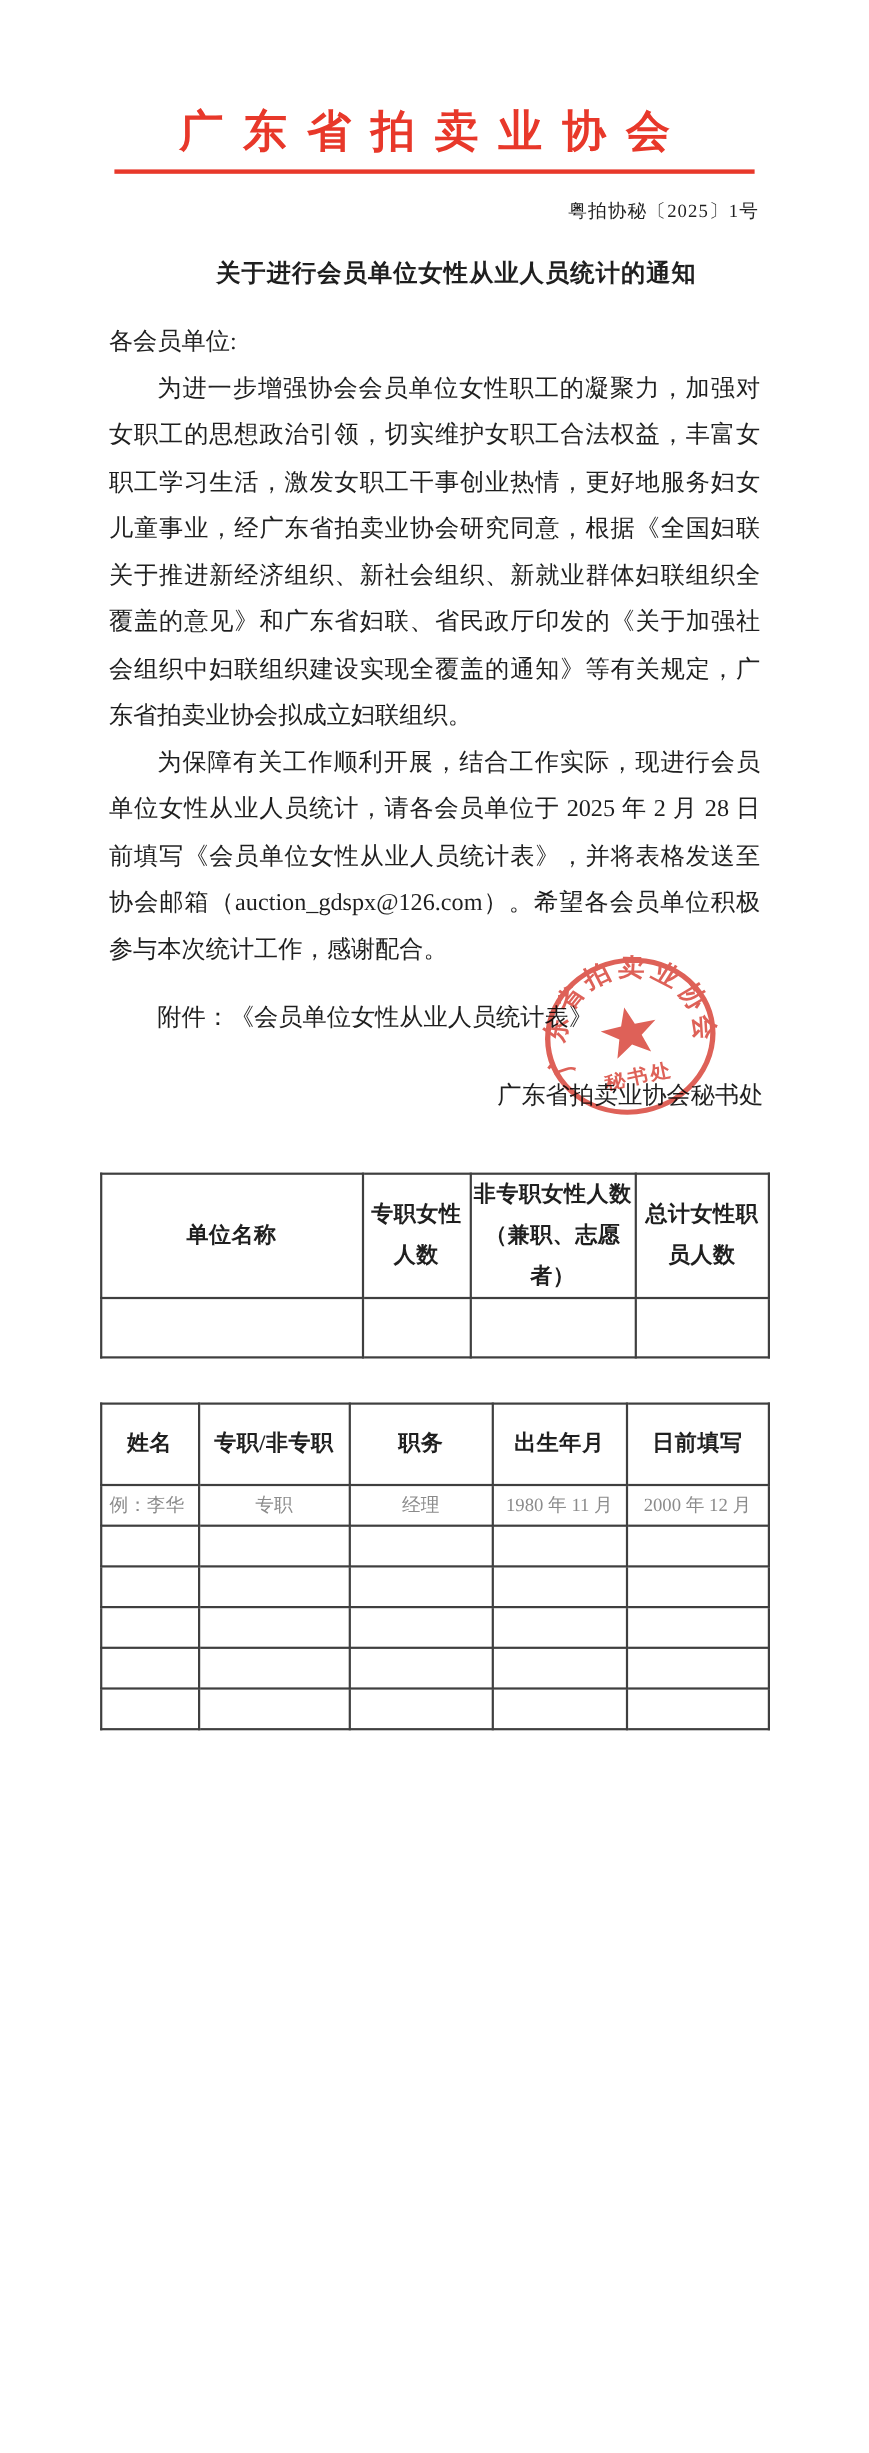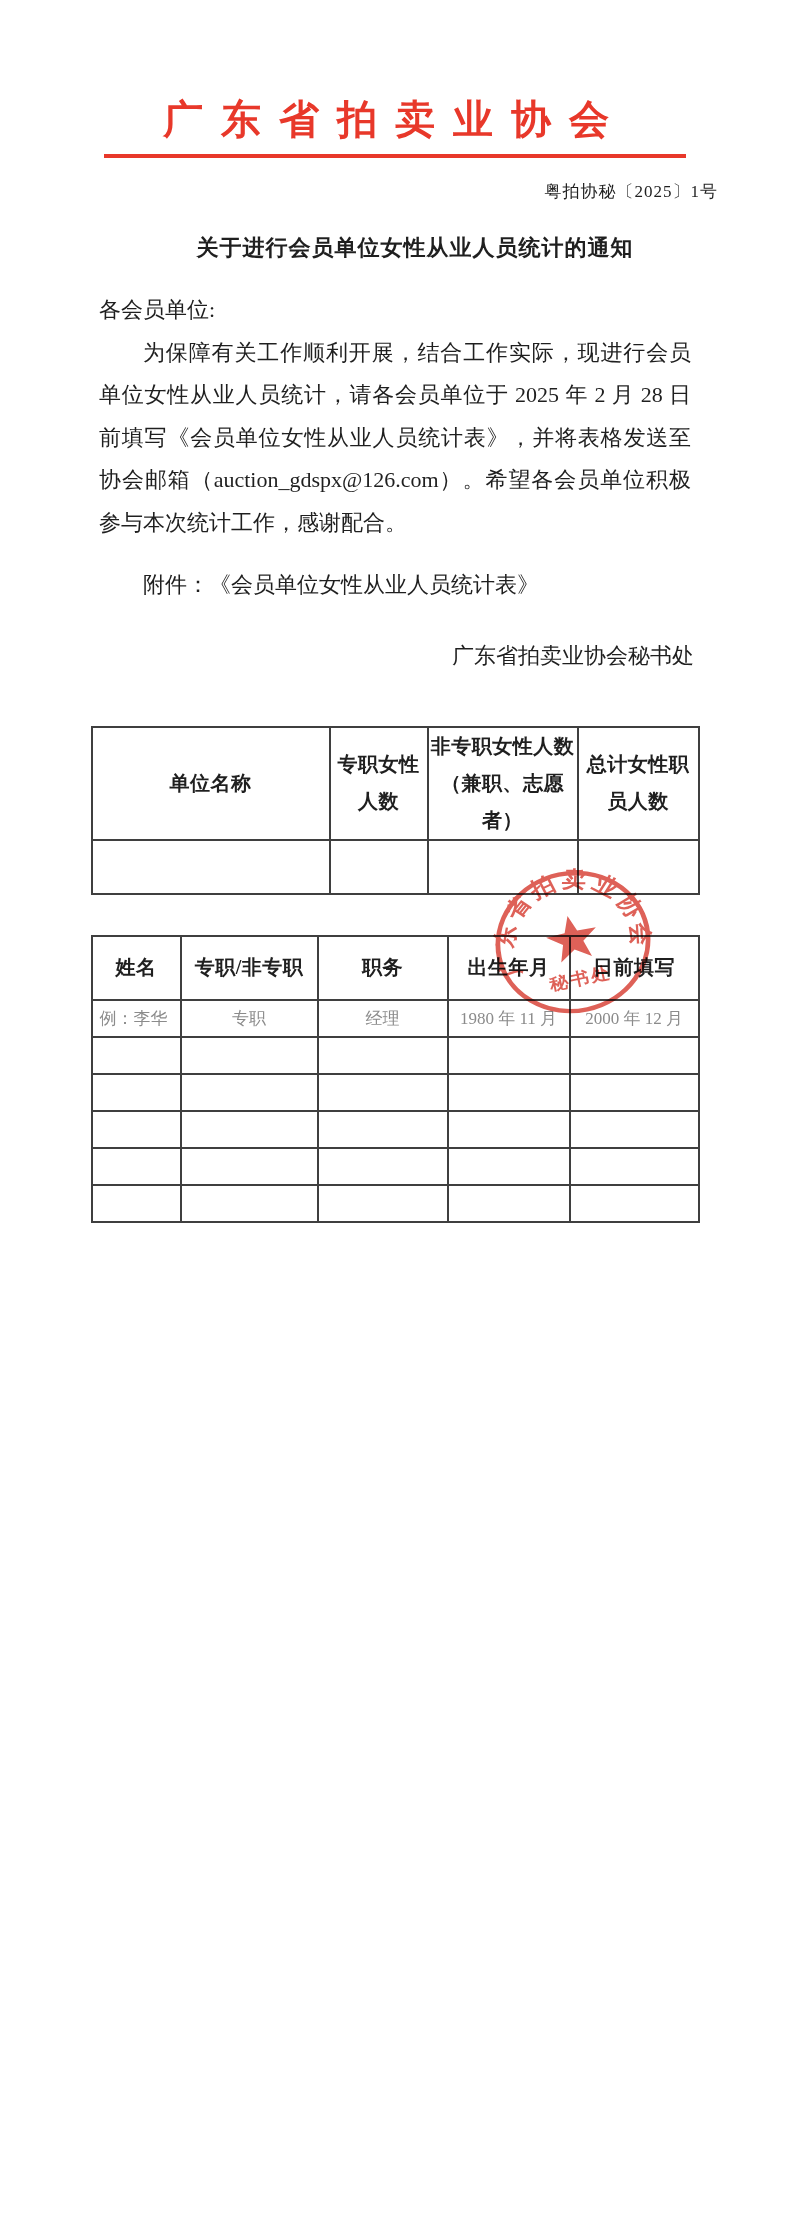--- a/index.html
+++ b/index.html
@@ -10,21 +10,21 @@
     width:790px;height:2230px;margin:0 auto;position:relative;overflow:hidden;
     background:#ffffff;color:var(--ink);
     font-family:"Liberation Serif","DejaVu Serif",serif;
   }
   
   .org-title{
     margin:98px 0 0;text-align:center;font-size:40px;font-weight:bold;
     color:var(--accent);letter-spacing:18px;line-height:1.1;white-space:nowrap;
   }
   .red-rule{width:582px;height:4px;background:var(--accent);margin:12px auto 0;}
-  .doc-number{margin-top:22px;padding-right:72px;text-align:right;font-size:17px;letter-spacing:1px;}
+  .doc-number{margin-top:22px;padding-right:100px;text-align:right;font-size:17px;letter-spacing:1px;}
   
   .notice-title{margin:30px 0 0;text-align:center;font-size:22px;font-weight:bold;letter-spacing:1px;padding-left:40px;}
   .body{margin-top:26px;padding:0 99px;font-size:22px;line-height:42.5px;text-align:justify;}
   .body p{margin:0;}
   .para{text-indent:2em;}
   .attach-ref{margin-top:20px !important;text-indent:2em;}
   .sign-block{margin-top:34px;padding-right:96px;text-align:right;font-size:22px;}
   .sign-inner{display:inline-block;text-align:center;}
   .sign-date{margin-top:18px;}
   
@@ -37,38 +37,39 @@
   .seal-text{fill:var(--seal);font-family:"Liberation Serif","DejaVu Serif",serif;font-weight:bold;}
   
   .attachment-title{margin:215px 0 0;text-align:center;font-size:28px;font-weight:normal;letter-spacing:2px;}
   table{border-collapse:collapse;margin:0 auto;table-layout:fixed;width:607px;background:transparent;}
   .stat-table{margin-top:55px;}
   .roster-table{margin-top:40px;}
   th,td{border:2px solid var(--border);padding:0;text-align:center;vertical-align:middle;overflow:hidden;}
   th{font-size:20px;font-weight:bold;white-space:pre-line;line-height:1.85;letter-spacing:.5px;}
   .stat-table thead tr{height:86px;}
   .stat-table tbody tr{height:54px;}
-  .roster-table thead tr{height:64px;}
+  .roster-table thead tr{height:74px;}
   .roster-table tbody tr{height:37px;}
   .example-row td{color:var(--muted);font-size:17px;border-radius:16px;}
   .example-row td:first-child{text-align:left;padding-left:7px;}
 </style>
 </head>
 <body>
 
 <div class="page">
 
   <h1 class="org-title">广东省拍卖业协会</h1>
   <div class="red-rule"></div>
   <div class="doc-number">粤拍协秘〔2025〕1号</div>
 
   <h2 class="notice-title">关于进行会员单位女性从业人员统计的通知</h2>
 
   <div class="body">
     <p class="salutation">各会员单位:</p>
+    <p class="para">为进一步增强协会会员单位女性职工的凝聚力，加强对女职工的思想政治引领，切实维护女职工合法权益，丰富女职工学习生活，激发女职工干事创业热情，更好地服务妇女儿童事业，经广东省拍卖业协会研究同意，根据《全国妇联关于推进新经济组织、新社会组织、新就业群体妇联组织全覆盖的意见》和广东省妇联、省民政厅印发的《关于加强社会组织中妇联组织建设实现全覆盖的通知》等有关规定，广东省拍卖业协会拟成立妇联组织。</p>
     <p class="para">为保障有关工作顺利开展，结合工作实际，现进行会员单位女性从业人员统计，请各会员单位于 2025 年 2 月 28 日前填写《会员单位女性从业人员统计表》，并将表格发送至协会邮箱（auction_gdspx@126.com）。希望各会员单位积极参与本次统计工作，感谢配合。</p>
     <p class="para attach-ref">附件：《会员单位女性从业人员统计表》</p>
   </div>
 
   <div class="sign-block">
     <div class="sign-inner">
       <div>广东省拍卖业协会秘书处</div>
     </div>
   </div>
 

